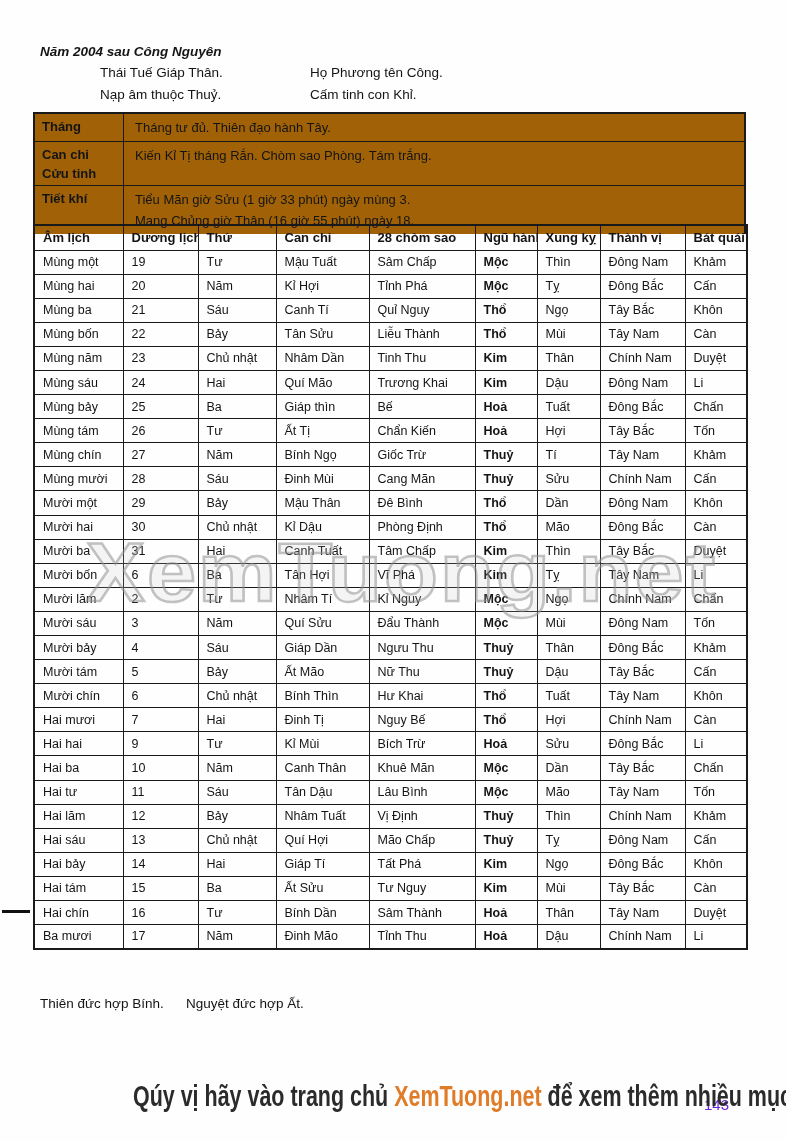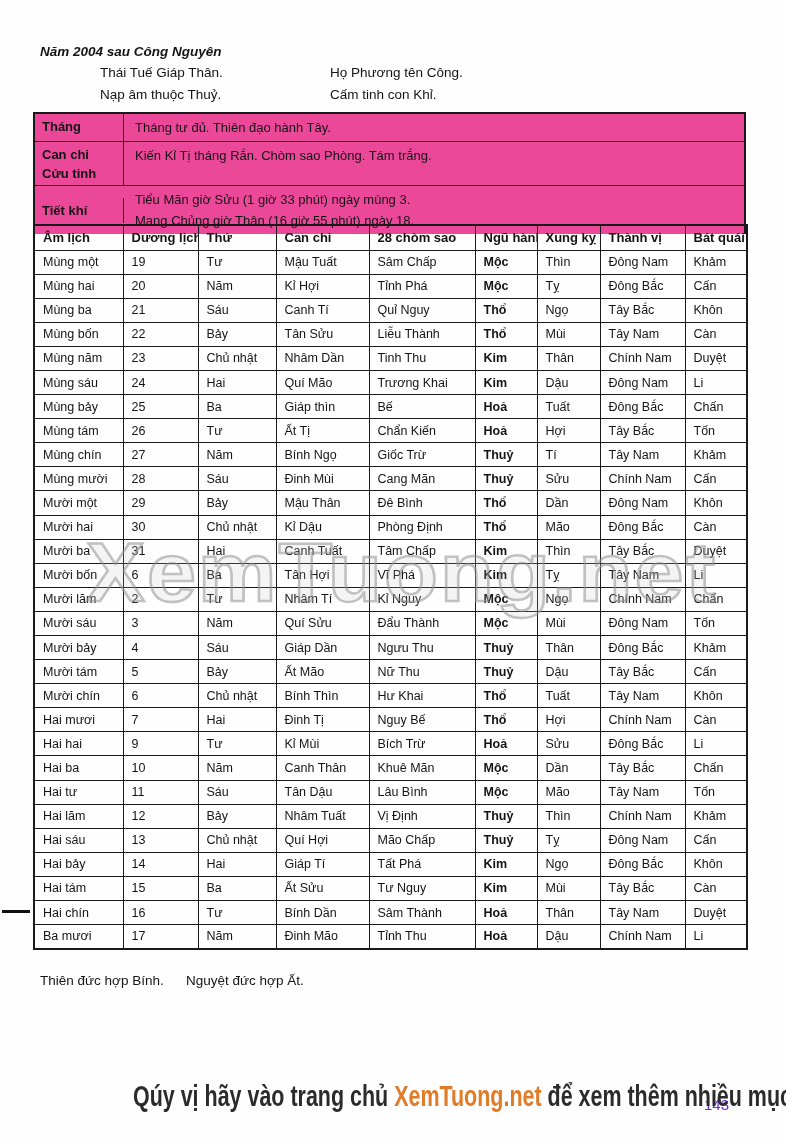--- a/index.html
+++ b/index.html
@@ -11,51 +11,51 @@
     text-decoration:underline;
   }
   
   .intro-title {
     position:absolute; left:40px; top:44px;
     font-size:13.5px; font-weight:bold; font-style:italic;
   }
   .intro-line { position:absolute; font-size:13.5px; }
   .il-r1 { top:65px; }
   .il-r2 { top:87px; }
-  .pos-a { left:100px; } .pos-b { left:310px;margin-left:20px; } .pos-c { left:483px;margin-top:47px; }
+  .pos-a { left:100px; } .pos-b { left:310px; } .pos-c { left:483px;margin-top:47px; }
   .semib { font-weight:bold; }
   
   .infobox {
     position:absolute; left:33px; top:112px; width:713px;
-    border:2px solid #1a1a1a; border-bottom:none; background:#ec4899;
+    border:2px solid #1a1a1a; border-bottom:none; background:#a16207;
   }
   .inforow { display:flex; border-bottom:1.5px solid #1a1a1a; }
   .inforow:last-child { border-bottom:none; }
   .inflabel {
     width:89px; flex:0 0 89px; border-right:1.5px solid #1a1a1a;
     font-weight:bold; font-size:13px; padding:4px 4px 2px 7px; line-height:1.45;
   }
   .infval { flex:1; font-size:13px; padding:4px 4px 2px 11px; line-height:1.6; }
-  .h-a { min-height:27px; } .h-b { min-height:41px; } .h-c { min-height:44px;align-items:center; }
+  .h-a { min-height:27px; } .h-b { min-height:41px; } .h-c { min-height:44px; }
   
   table.cal {
     position:absolute; left:33px; top:224px; width:713px;
     border-collapse:collapse; border:2px solid #1a1a1a; background:transparent;
     table-layout:fixed;
   }
   table.cal th, table.cal td {
     border:1.5px solid #1a1a1a; font-size:12.5px;
     padding:0 2px 0 8px; text-align:left; vertical-align:middle;
     overflow:hidden; white-space:nowrap;
   }
   table.cal th { font-weight:bold; font-size:13px; height:25px; }
   table.cal td { height:24.1px; }
   table.cal td.c5 { font-weight:bold; }
   
-  .footnote { position:absolute; top:973px; font-size:13.5px; }
+  .footnote { position:absolute; top:996px; font-size:13.5px; }
   .fn-a { left:40px; } .fn-b { left:186px; }
   
   .watermark {
     position:absolute; left:86px; top:524px; width:670px; z-index:5;
     font-size:84px; font-weight:bold; letter-spacing:2px; white-space:nowrap;
     color:rgba(190,190,190,0.16);
     -webkit-text-stroke:2.5px rgba(145,145,145,0.55);
     transform:scaleX(1.05); transform-origin:left center;
     pointer-events:none;
   }

